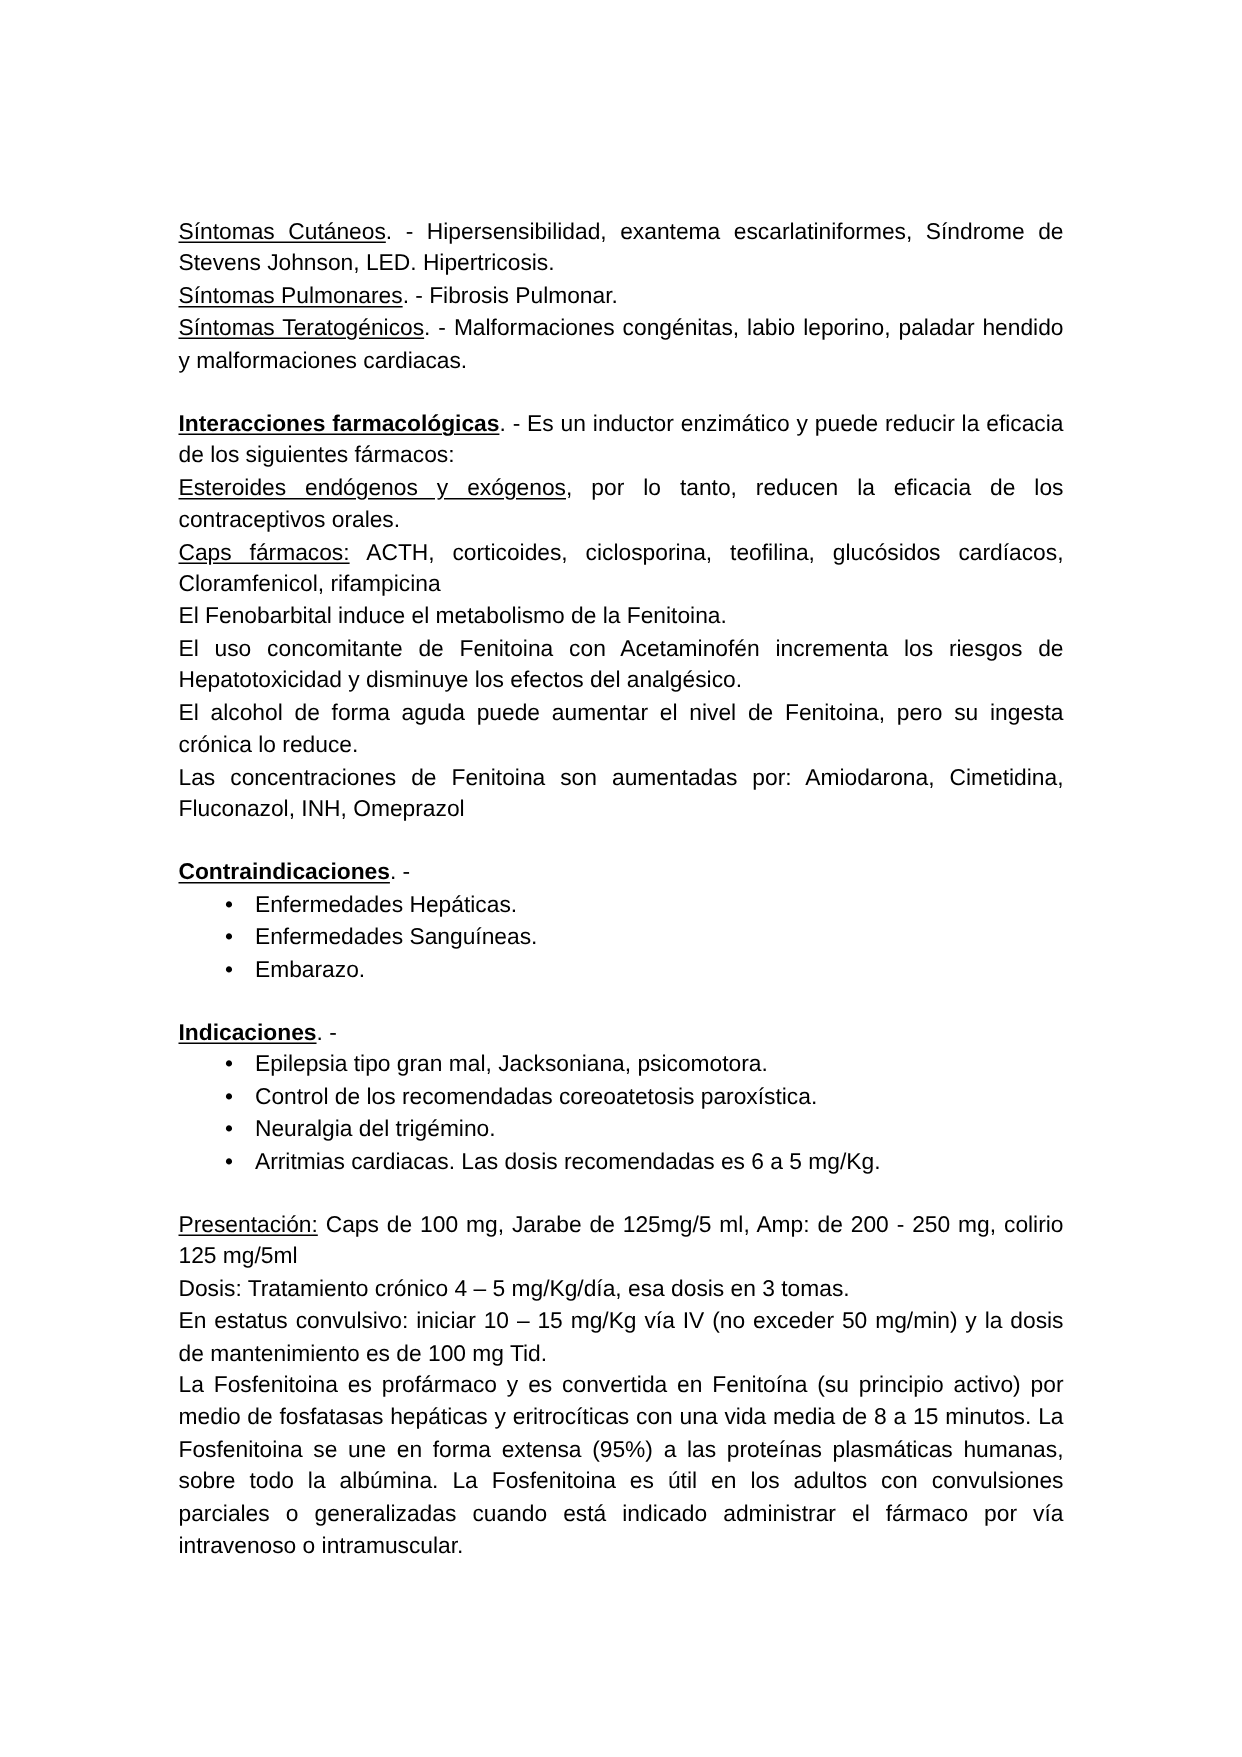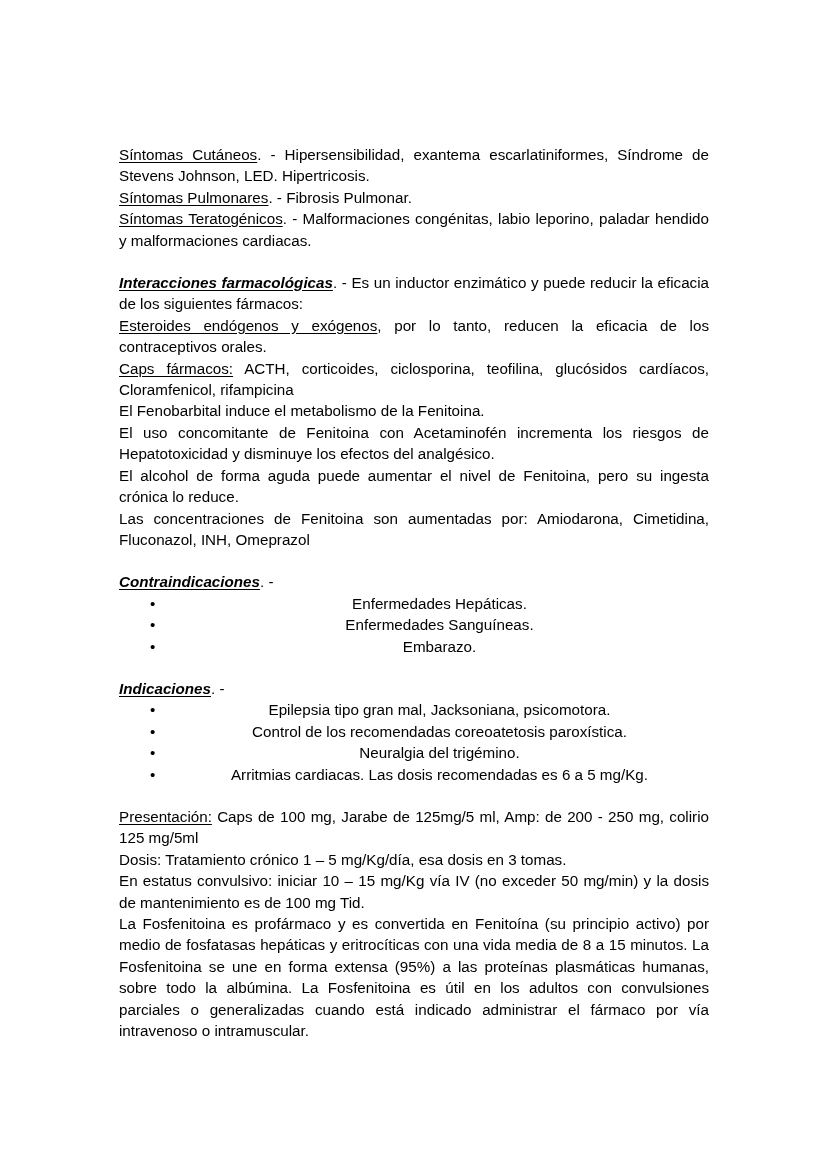--- a/index.html
+++ b/index.html
@@ -36,37 +36,36 @@
     hyphens: none;
   }
   
   .block-gap {
     height: 21px;
   }
   .hdr-bold-u {
     font-weight: bold;
     text-decoration: underline;
     text-underline-offset: 2px;
-    font-style: italic;
   }
   .hdr-u {
     text-decoration: underline;
     text-underline-offset: 2px;
   }
   ul.bullets {
     list-style: none;
     margin: 0;
     padding: 0;
   }
   ul.bullets li {
     position: relative;
     font-size: 15.2px;
     line-height: 21.4px;
     padding-left: 51px;
-    text-align: center;
+    text-align: left;
   }
   ul.bullets li::before {
     content: "\2022";
     position: absolute;
     left: 31px;
     top: 0;
     font-size: 15.2px;
     line-height: 21.4px;
   }
 </style>
@@ -132,19 +131,19 @@
         <li>Arritmias cardiacas. Las dosis recomendadas es 6 a 5 mg/Kg.</li>
       </ul>
     </div>
 
     <div class="block-gap"></div>
 
     <div>
       <p class="para">
         <span class="hdr-u">Presentación:</span><span> Caps de 100 mg, Jarabe de 125mg/5 ml, Amp: de 200 - 250 mg, colirio 125 mg/5ml</span>
       </p>
-      <p class="para">Dosis: Tratamiento crónico 1 – 5 mg/Kg/día, esa dosis en 3 tomas.</p>
+      <p class="para">Dosis: Tratamiento crónico 4 – 5 mg/Kg/día, esa dosis en 3 tomas.</p>
       <p class="para">En estatus convulsivo: iniciar 10 – 15 mg/Kg vía IV (no exceder 50 mg/min) y la dosis de mantenimiento es de 100 mg Tid.</p>
       <p class="para">La Fosfenitoina es profármaco y es convertida en Fenitoína (su principio activo) por medio de fosfatasas hepáticas y eritrocíticas con una vida media de 8 a 15 minutos. La Fosfenitoina se une en forma extensa (95%) a las proteínas plasmáticas humanas, sobre todo la albúmina. La Fosfenitoina es útil en los adultos con convulsiones parciales o generalizadas cuando está indicado administrar el fármaco por vía intravenoso o intramuscular.</p>
     </div>
 
   </div>
 </div>
 
 </body></html>

